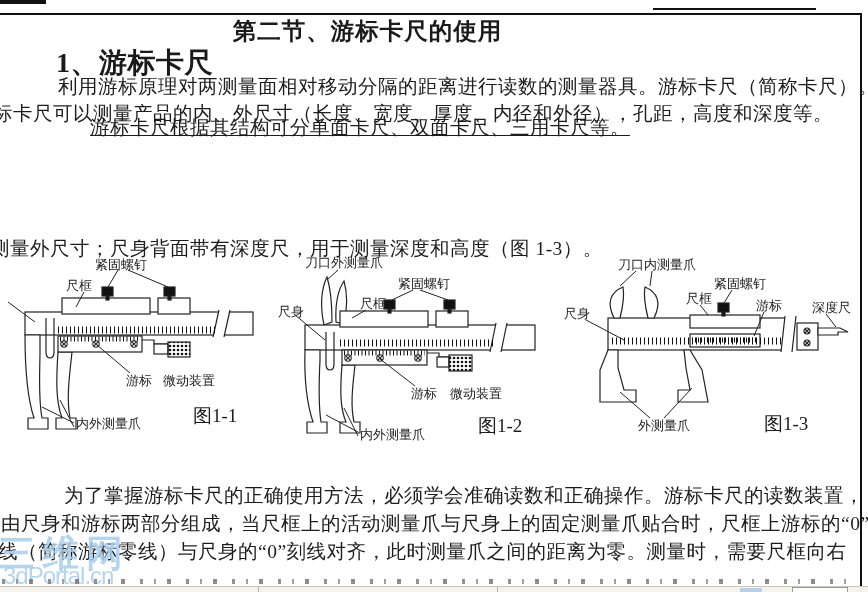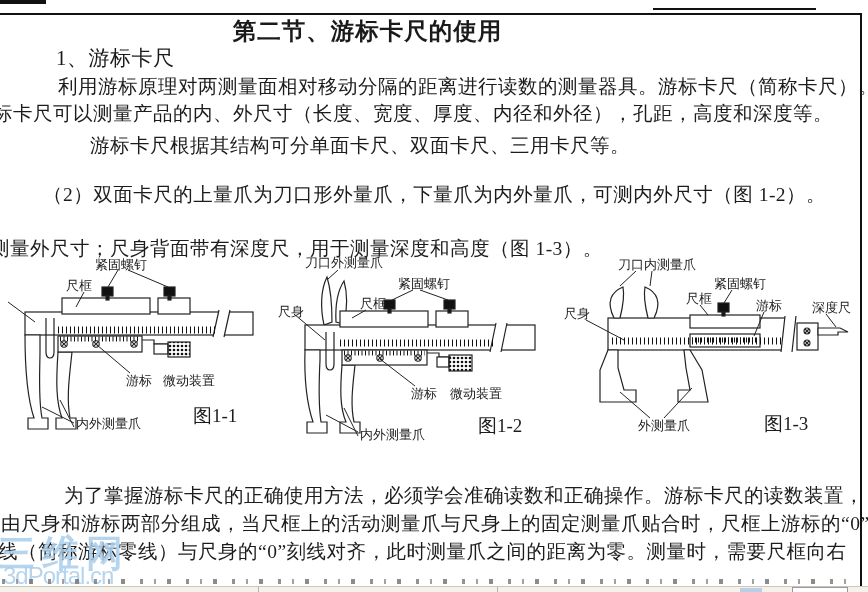--- a/index.html
+++ b/index.html
@@ -1,20 +1,20 @@
 <!DOCTYPE html>
 <html><head>
 <meta charset="utf-8">
 <style>
   html,body{margin:0;padding:0;background:#fff;}
   #screen{position:relative;width:868px;height:592px;background:#fff;overflow:hidden;
           font-family:"Liberation Serif","DejaVu Serif",serif;color:#1a1a1a;}
   .tline{position:absolute;white-space:nowrap;font-size:19.5px;letter-spacing:0.5px;color:#1c1c1c;}
   .title{position:absolute;left:0;top:15px;width:695px;text-align:center;font-size:23.5px;font-weight:bold;letter-spacing:1px;margin-left:20px;}
-  .hd{position:absolute;white-space:nowrap;font-size:21px;font-weight:normal;letter-spacing:0.5px;}
+  .hd{position:absolute;white-space:nowrap;font-size:28px;font-weight:bold;letter-spacing:0.5px;}
   .rule{position:absolute;background:#111;}
   svg{position:absolute;overflow:visible;}
   svg text{font-family:"Liberation Serif","DejaVu Serif",serif;font-size:13px;fill:#1c1c1c;}
   svg text.cap{font-size:19px;}
   .wm1{position:absolute;left:-2px;top:529px;font-family:"Liberation Sans","DejaVu Sans",sans-serif;
        font-weight:bold;font-size:37px;letter-spacing:7px;opacity:0.85;}
   .wm2{position:absolute;left:3px;top:562px;font-family:"Liberation Sans","DejaVu Sans",sans-serif;
        font-weight:normal;font-size:24px;letter-spacing:-1px;opacity:0.85;}
   .cutline{position:absolute;left:2px;top:579px;width:854px;height:5px;
     background:repeating-linear-gradient(90deg,#777 0 3px,transparent 3px 14px,#8a8a8a 14px 16px,transparent 16px 27px,#6f6f6f 27px 31px,transparent 31px 46px);
@@ -31,22 +31,21 @@
 
   <div class="rule" style="left:0;top:0;width:46px;height:4px;"></div>
   <div class="rule" style="left:653px;top:8px;width:163px;height:2px;"></div>
   <div class="rule" style="left:0;top:13px;width:862px;height:2px;"></div>
   <div class="rule" style="left:860px;top:13px;width:2px;height:579px;"></div>
 
   <div class="title">第二节、游标卡尺的使用</div>
   <div class="hd" style="left:56px;top:44px;">1、游标卡尺</div>
   <div class="tline" style="left:58px;top:73px;">利用游标原理对两测量面相对移动分隔的距离进行读数的测量器具。游标卡尺（简称卡尺）。</div>
   <div class="tline" style="left:-7px;top:100px;">标卡尺可以测量产品的内、外尺寸（长度、宽度、厚度、内径和外径），孔距，高度和深度等。</div>
-  <div class="tline" style="left:90px;top:132px;">游标卡尺根据其结构可分单面卡尺、双面卡尺、三用卡尺等。</div>
-  <div class="tline" style="left:43px;top:181px;">（2）双面卡尺的上量爪为刀口形外量爪，下量爪为内外量爪，可测内外尺寸（图 1-2）。</div>
+  <div class="tline" style="left:90px;top:114px;text-decoration:underline;">游标卡尺根据其结构可分单面卡尺、双面卡尺、三用卡尺等。</div>
   <div class="tline" style="left:-10px;top:235px;">测量外尺寸；尺身背面带有深度尺，用于测量深度和高度（图 1-3）。</div>
   <div class="tline" style="left:64px;top:482px;">为了掌握游标卡尺的正确使用方法，必须学会准确读数和正确操作。游标卡尺的读数装置，</div>
   <div class="tline" style="left:1px;top:510px;">由尺身和游标两部分组成，当尺框上的活动测量爪与尺身上的固定测量爪贴合时，尺框上游标的“0”</div>
   <div class="tline" style="left:-2px;top:538px;">线（简称游标零线）与尺身的“0”刻线对齐，此时测量爪之间的距离为零。测量时，需要尺框向右</div>
 
   <svg style="left:0;top:252px;" width="300" height="200" viewBox="0 0 300 200">
     <defs>
         <pattern id="d1" width="4" height="4" patternUnits="userSpaceOnUse">
           <circle cx="2" cy="2" r="1.3" fill="#111"></circle>
         </pattern>

